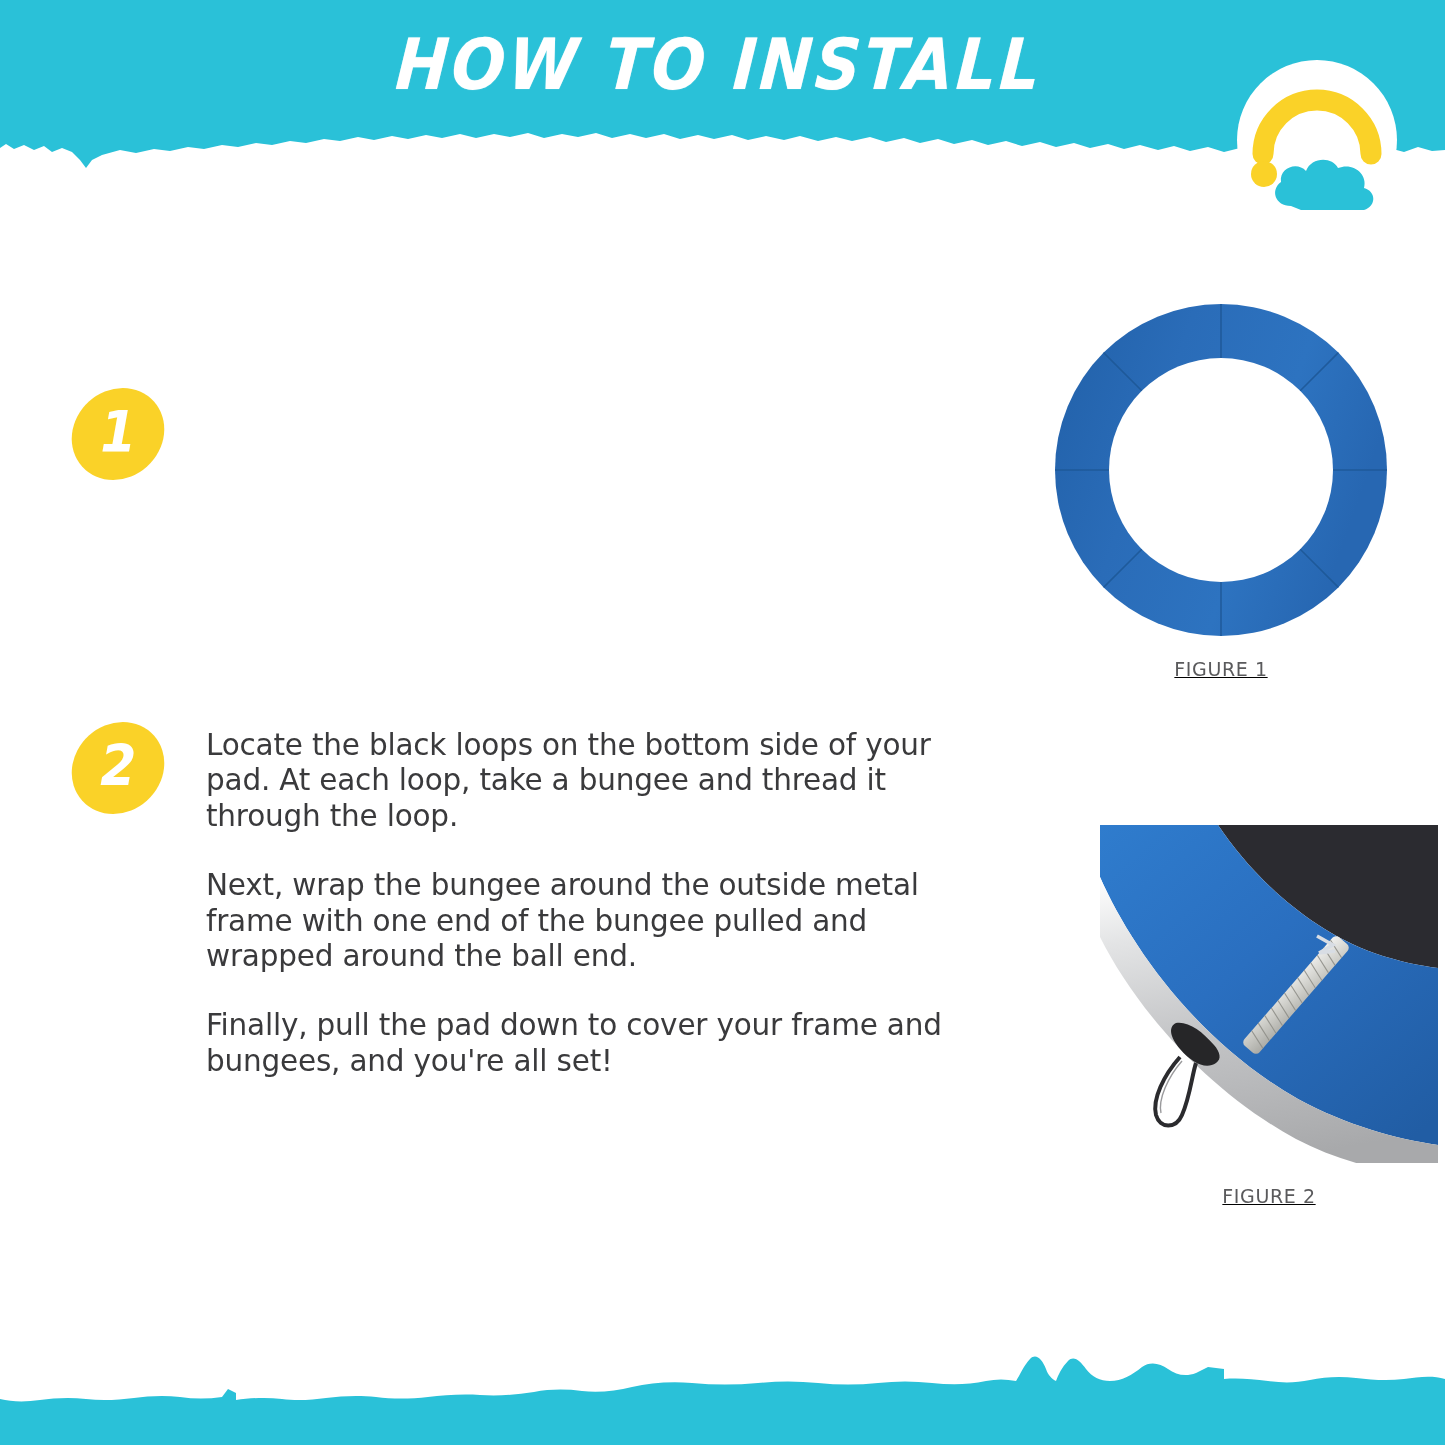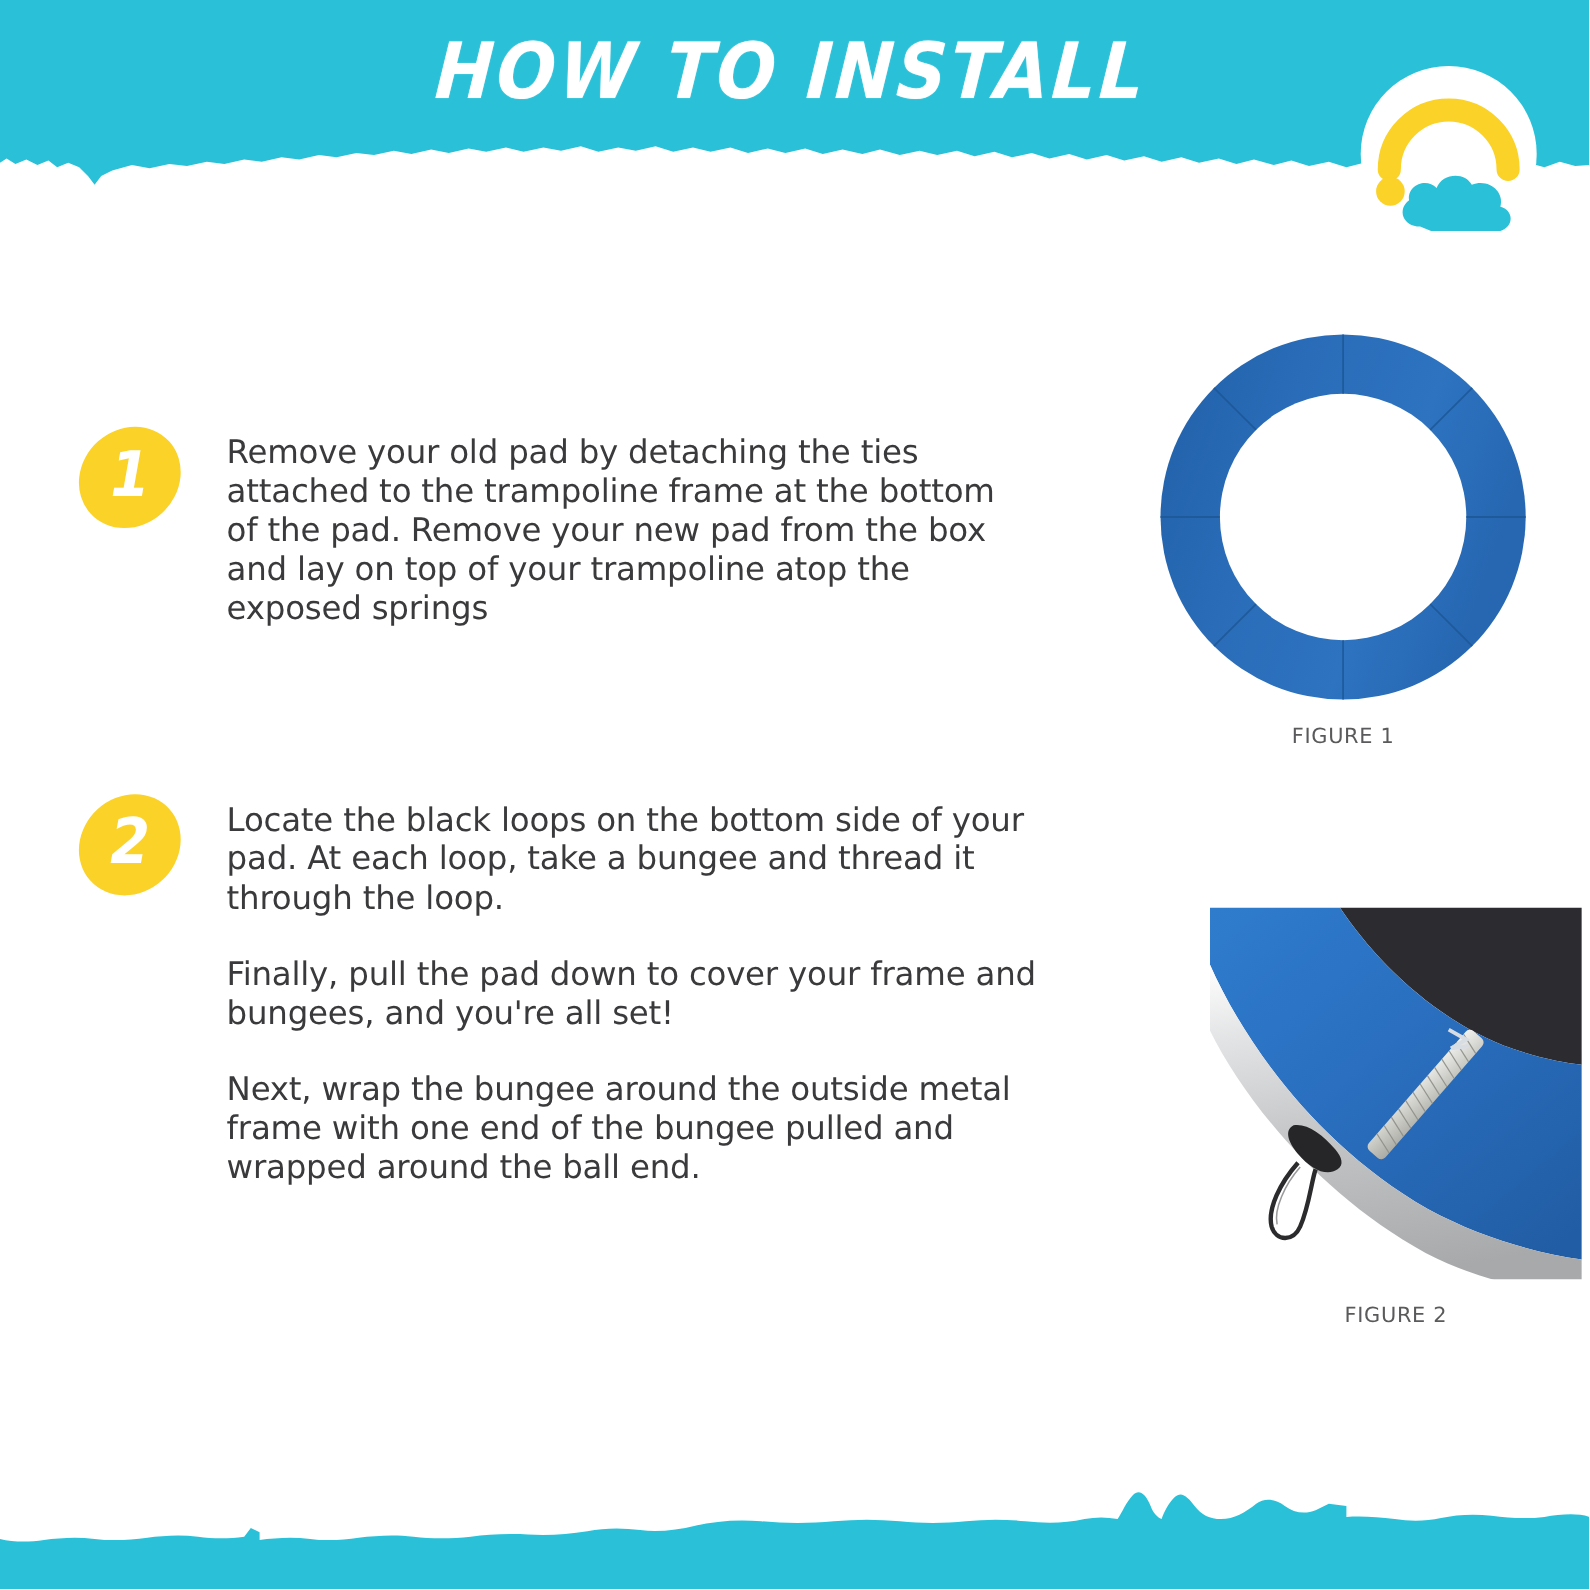--- a/index.html
+++ b/index.html
@@ -99,20 +99,21 @@
     font-size: 29.5px;
     line-height: 1.20;
     color: #3a3a3c;
     letter-spacing: -0.2px;
   }
   .step-body p:last-child { margin-bottom: 0; }
 
   
   .figure {
     position: absolute;
+    text-decoration: underline;
   }
   #figure-1 { left: 1052px; top: 300px; width: 338px; }
   #figure-2 { left: 1100px; top: 825px; width: 338px; }
 
   .fig-caption {
     margin-top: 18px;
     text-align: center;
     font-family: "DejaVu Sans", sans-serif;
     font-size: 19px;
     color: #5a5a5c;
@@ -165,33 +166,30 @@
         C118 104 133 116 129 130
         C141 133 142 148 129 152
         L66 152 Z"></path>
     </svg>
   </div>
 
   <div class="step" id="step-1">
     <div class="badge">
       <span>1</span>
     </div>
-    <div class="step-body">
-      <p>Remove your old pad by detaching the ties attached to the trampoline frame at the bottom of the pad. Remove your new pad from the box and lay on top of your trampoline atop the exposed springs</p>
-    </div>
   </div>
 
   <div class="step" id="step-2">
     <div class="badge">
       <span>2</span>
     </div>
     <div class="step-body">
       <p>Locate the black loops on the bottom side of your pad. At each loop, take a bungee and thread it through the loop.</p>
+      <p>Next, wrap the bungee around the outside metal frame with one end of the bungee pulled and wrapped around the ball end.</p>
       <p>Finally, pull the pad down to cover your frame and bungees, and you're all set!</p>
-      <p>Next, wrap the bungee around the outside metal frame with one end of the bungee pulled and wrapped around the ball end.</p>
     </div>
   </div>
 
   <div class="figure" id="figure-1">
     <svg class="fig-art" width="338" height="340" viewBox="0 0 338 340" xmlns="http://www.w3.org/2000/svg">
       <defs>
         <linearGradient id="ringGrad" x1="0" y1="0" x2="1" y2="0.35">
           <stop offset="0%" stop-color="#2160a8"></stop>
           <stop offset="38%" stop-color="#2a6cb8"></stop>
           <stop offset="72%" stop-color="#2d73c0"></stop>

